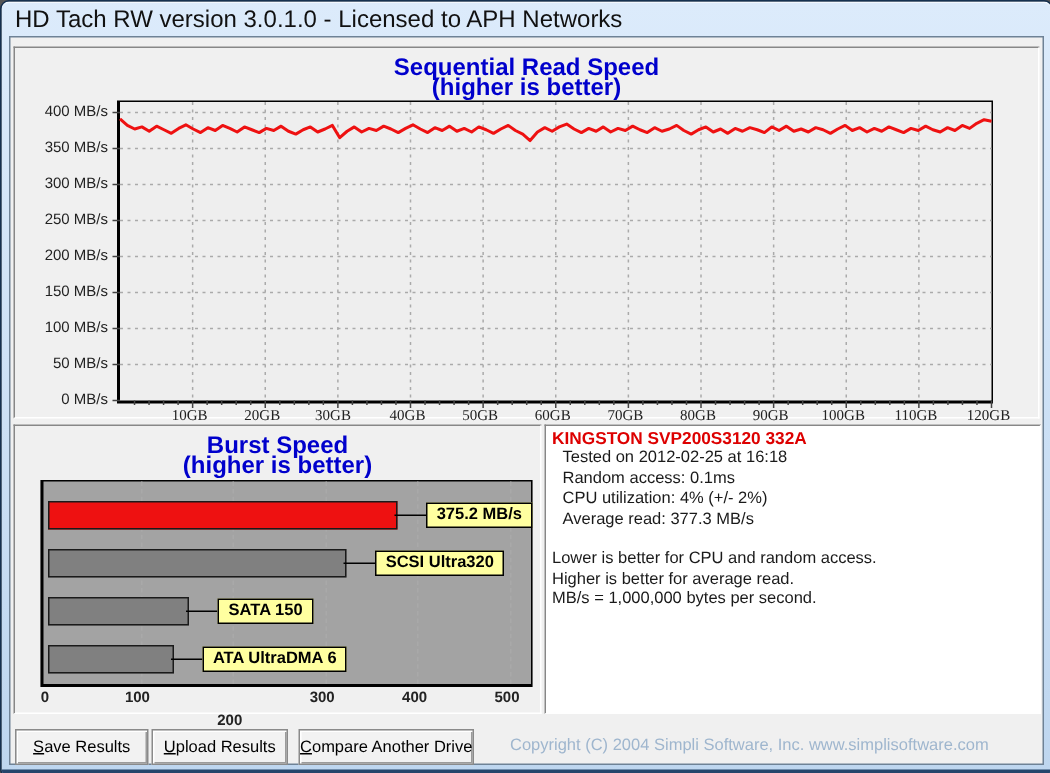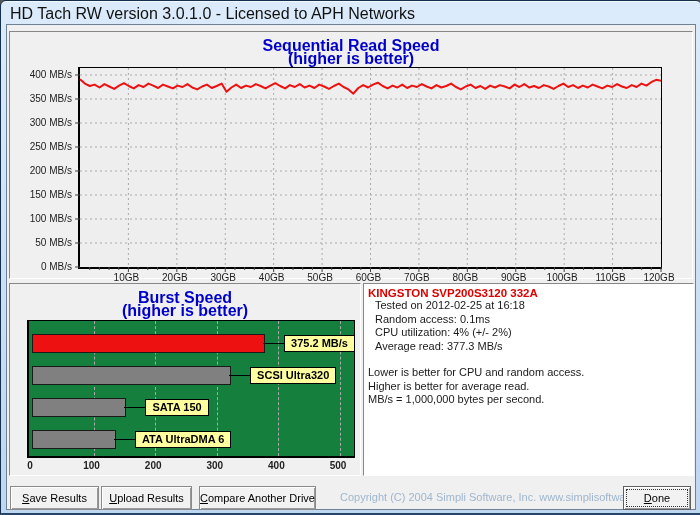--- a/index.html
+++ b/index.html
@@ -21,23 +21,23 @@
   .burst-panel{left:8px;top:282px;width:350px;height:191px;}
   .info-panel{left:362px;top:282px;width:329px;height:191px;background:#ffffff;overflow:hidden;}
   .chart-title,.chart-sub{position:absolute;left:0;width:100%;text-align:center;color:#0000cc;font-size:16px;font-weight:700;}
   .chart-title{top:5px;}
   .chart-sub{top:18px;}
   .seq-plot{position:absolute;left:68px;top:35px;width:581px;height:199px;background:#eeeeee;
     border:1px solid #000;border-left-width:2px;border-bottom-width:2px;}
   .seq-plot svg{display:block;overflow:visible;}
   .seq-ylabels{position:absolute;left:0;top:35px;width:62px;height:200px;}
   .seq-ylabels .ytick{position:absolute;right:0;width:62px;text-align:right;font-size:10px;color:#222;}
-  .seq-xlabels{position:absolute;left:68px;top:240px;width:581px;height:14px;}
+  .seq-xlabels{position:absolute;left:68px;top:240px;width:581px;height:14px;font-family:Liberation Serif, serif;}
   .seq-xlabels .xtick{position:absolute;top:0;width:50px;text-align:center;font-size:10px;color:#222;}
-  .burst-plot{position:absolute;left:17px;top:36px;width:325px;height:135px;background:#15803d;
+  .burst-plot{position:absolute;left:17px;top:36px;width:325px;height:135px;background:#a3a3a3;
     border:1px solid #000;border-left-width:2px;border-bottom-width:2px;}
   .burst-plot .vgrid{position:absolute;top:0;bottom:0;width:0;border-left:1px dashed #a9a9a9;}
   .burst-plot .bar{position:absolute;height:17px;border:1px solid #1a1a1a;}
   .burst-plot .connector{position:absolute;height:0;border-top:1px solid #000;}
   .burst-plot .bar-label{position:absolute;height:13px;line-height:13px;padding:1px 6px;background:#ffffa0;
     border:1px solid #000;font-size:11px;font-weight:700;color:#000;white-space:nowrap;}
   .burst-xlabels{position:absolute;left:17px;top:176px;width:330px;height:13px;}
   .burst-xlabels .xtick{position:absolute;top:0;width:40px;text-align:center;font-size:10px;font-weight:700;color:#222;}
   .info-panel .drive{color:#dd0000;font-weight:700;font-size:11.5px;padding:3px 5px 0 4px;}
   .info-panel .detail{font-size:11px;color:#1a1a1a;padding:0 5px 0 11px;line-height:13.5px;}
@@ -166,21 +166,21 @@
           <line x1="551.95" y1="199" x2="551.95" y2="202" stroke="#444444" stroke-width="1"></line>
           <line x1="561.6333333333333" y1="199" x2="561.6333333333333" y2="202" stroke="#444444" stroke-width="1"></line>
           <line x1="571.3166666666667" y1="199" x2="571.3166666666667" y2="202" stroke="#444444" stroke-width="1"></line>
           <line x1="581" y1="199" x2="581" y2="204" stroke="#444444" stroke-width="1"></line>
           <polyline points="0.0,11.3 4.9,15.6 9.8,18.0 14.6,16.6 19.5,19.5 24.4,16.1 29.3,18.5 34.2,20.9 39.1,17.6 43.9,15.2 48.8,18.0 53.7,20.4 58.6,17.1 63.5,19.0 68.4,15.6 73.2,17.6 78.1,20.0 83.0,16.6 87.9,18.5 92.8,20.4 97.6,17.6 102.5,19.0 107.4,16.1 112.3,19.5 117.2,21.4 122.1,18.5 126.9,16.6 131.8,20.0 136.7,18.0 141.6,15.6 146.5,23.8 151.4,19.5 156.2,16.6 161.1,20.0 166.0,17.6 170.9,19.0 175.8,16.1 180.6,18.0 185.5,20.4 190.4,17.6 195.3,15.2 200.2,18.0 205.1,20.4 209.9,17.1 214.8,19.0 219.7,16.1 224.6,19.5 229.5,17.6 234.4,20.0 239.2,16.6 244.1,18.5 249.0,20.9 253.9,18.0 258.8,15.6 263.6,19.0 268.5,21.4 273.4,25.7 278.3,20.0 283.2,17.1 288.1,19.5 292.9,16.6 297.8,14.7 302.7,18.0 307.6,20.4 312.5,17.6 317.4,19.5 322.2,16.6 327.1,20.0 332.0,17.6 336.9,19.0 341.8,16.1 346.6,18.5 351.5,20.4 356.4,17.1 361.3,19.5 366.2,18.0 371.1,15.6 375.9,19.0 380.8,21.4 385.7,18.5 390.6,16.6 395.5,20.0 400.4,18.0 405.2,20.9 410.1,17.6 415.0,19.5 419.9,17.1 424.8,18.5 429.6,20.4 434.5,16.6 439.4,19.0 444.3,16.1 449.2,19.5 454.1,18.0 458.9,20.0 463.8,17.1 468.7,18.5 473.6,20.9 478.5,18.0 483.4,15.6 488.2,19.0 493.1,17.1 498.0,20.0 502.9,17.6 507.8,19.5 512.6,16.6 517.5,18.5 522.4,20.4 527.3,17.6 532.2,19.0 537.1,16.1 541.9,18.5 546.8,20.0 551.7,17.1 556.6,19.0 561.5,15.6 566.4,17.6 571.2,14.2 576.1,11.8 581.0,12.8" fill="none" stroke="#ee1111" stroke-width="2" stroke-linejoin="round"></polyline>
         </svg>
     </div>
     <div class="seq-xlabels" id="seq-xlabels">
         <span class="xtick" style="left: 23.4167px;">10GB</span>
         <span class="xtick" style="left: 71.8333px;">20GB</span>
-        <span class="xtick" style="left: 108px; text-align: right;">30GB</span>
+        <span class="xtick" style="left: 119px;">30GB</span>
         <span class="xtick" style="left: 168.667px;">40GB</span>
         <span class="xtick" style="left: 217.083px;">50GB</span>
         <span class="xtick" style="left: 265.5px;">60GB</span>
         <span class="xtick" style="left: 313.917px;">70GB</span>
         <span class="xtick" style="left: 362.333px;">80GB</span>
         <span class="xtick" style="left: 410.75px;">90GB</span>
         <span class="xtick" style="left: 459.167px;">100GB</span>
         <span class="xtick" style="left: 507.583px;">110GB</span>
         <span class="xtick" style="left: 556px;">120GB</span>
       </div>
@@ -204,21 +204,21 @@
         <div class="bar" style="left: 3px; top: 77px; width: 92.4px; background: rgb(128, 128, 128);"></div>
         <div class="connector" style="left: 95.4px; top: 86px; width: 21px;"></div>
         <div class="bar-label" style="left: 116.4px; top: 78px;">SATA 150</div>
         <div class="bar" style="left: 3px; top: 109px; width: 81.928px; background: rgb(128, 128, 128);"></div>
         <div class="connector" style="left: 84.928px; top: 118px; width: 21px;"></div>
         <div class="bar-label" style="left: 105.928px; top: 110px;">ATA UltraDMA 6</div>
       </div>
     <div class="burst-xlabels" id="burst-xlabels">
         <span class="xtick" style="left: -17px;">0</span>
         <span class="xtick" style="left: 44.6px;">100</span>
-        <span class="xtick" style="left: 106.2px;">200</span>
+        <span class="xtick" style="left: 106.2px; margin-top: 15px;">200</span>
         <span class="xtick" style="left: 167.8px;">300</span>
         <span class="xtick" style="left: 229.4px;">400</span>
         <span class="xtick" style="left: 291px;">500</span>
       </div>
   </div>
 
   <div class="panel info-panel">
     <div class="drive">KINGSTON SVP200S3120 332A</div>
     <div class="detail">Tested on 2012-02-25 at 16:18</div>
     <div class="detail">Random access: 0.1ms</div>
@@ -228,14 +228,13 @@
       <div class="note">Lower is better for CPU and random access.</div>
       <div class="note">Higher is better for average read.</div>
       <div class="note">MB/s = 1,000,000 bytes per second.</div>
     </div>
   </div>
 
   <button class="btn btn-save"><u>S</u>ave Results</button>
   <button class="btn btn-compare"><u>C</u>ompare Another Drive</button>
   <button class="btn btn-upload"><u>U</u>pload Results</button>
   <span class="copyright">Copyright (C) 2004 Simpli Software, Inc. www.simplisoftware.com</span>
-  <button class="btn btn-done"><u>D</u>one</button>
 </div>
 
 </body></html>

